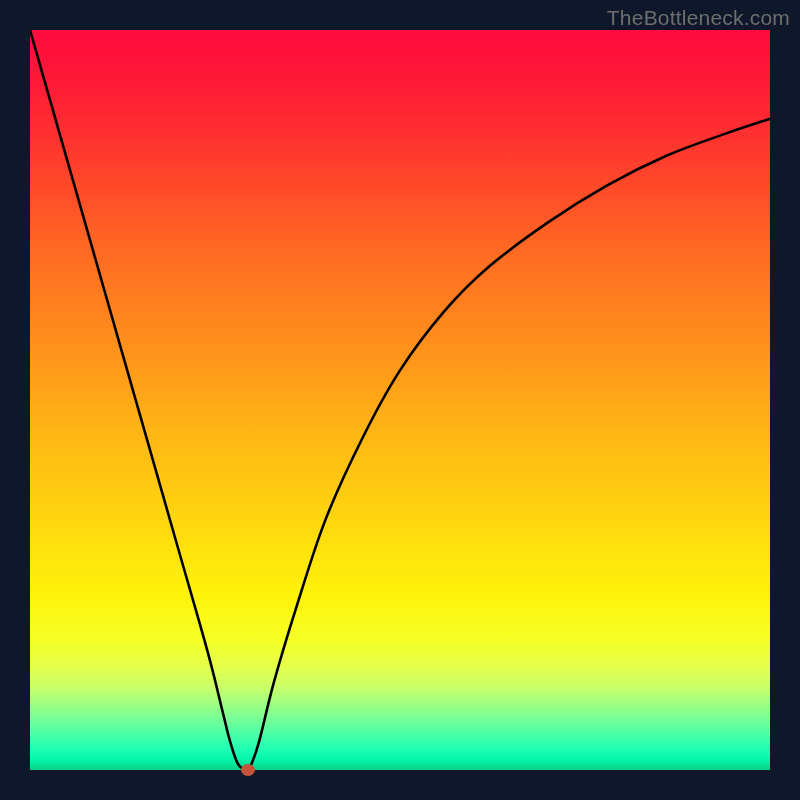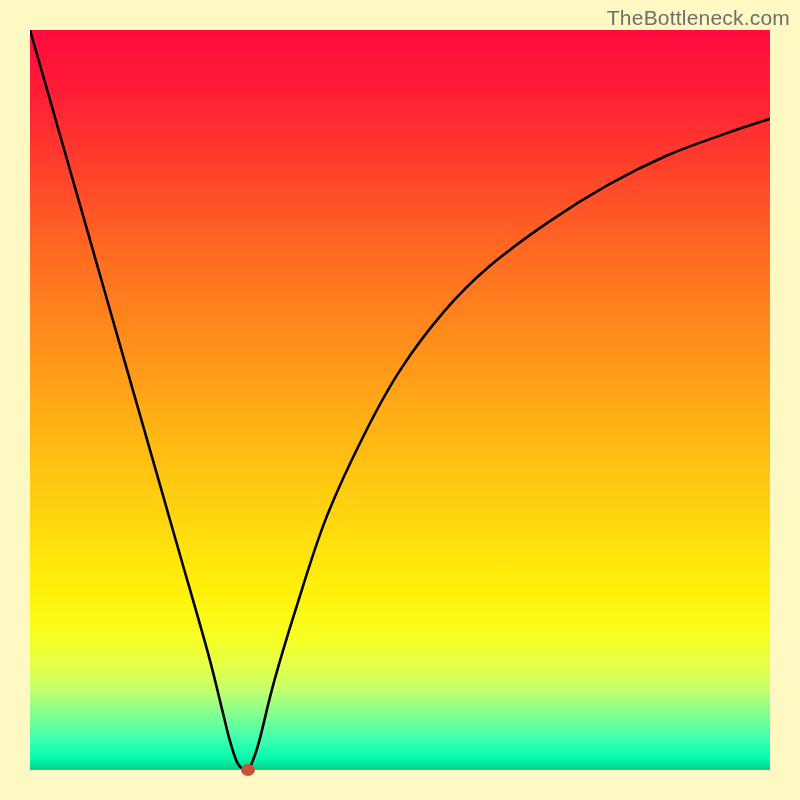--- a/index.html
+++ b/index.html
@@ -6,21 +6,21 @@
     margin: 0;
     padding: 0;
     width: 800px;
     height: 800px;
     overflow: hidden;
     font-family: Arial, Helvetica, sans-serif;
   }
   .frame {
     width: 800px;
     height: 800px;
-    background: #fef9c3;
+    background: #0f172a;
     position: relative;
   }
   .plot-area {
     position: absolute;
     left: 30px;
     top: 30px;
     width: 740px;
     height: 740px;
     
     background: linear-gradient(

